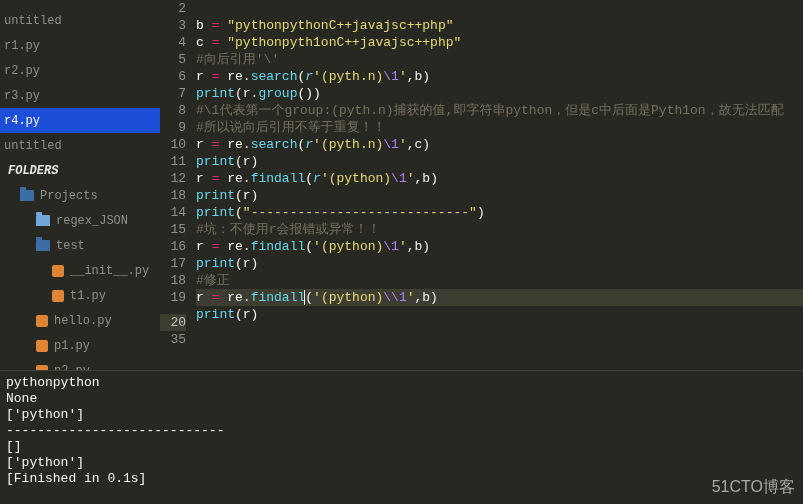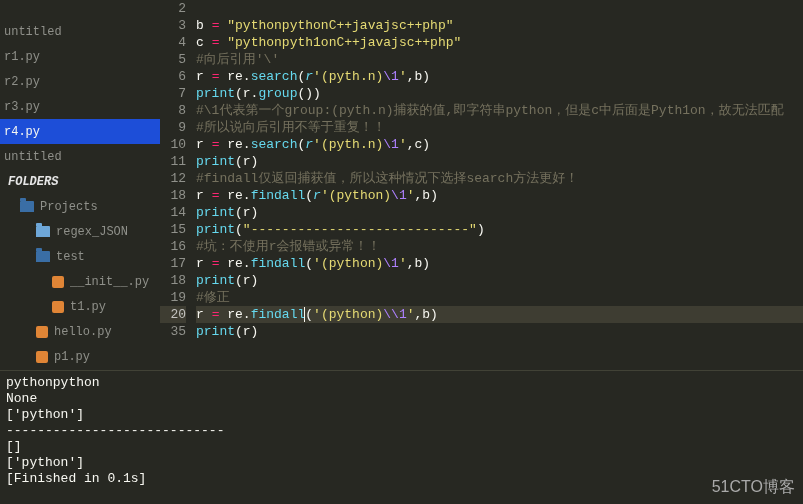--- a/index.html
+++ b/index.html
@@ -16,21 +16,21 @@
 .main {
   display: flex;
   height: 370px;
 }
 .sidebar {
   width: 160px;
   background: #272822;
   color: #8f908a;
   font-size: 12px;
   overflow: hidden;
-  padding-top: 19px;
+  padding-top: 8px;
 }
 .sidebar .file, .sidebar .folder, .sidebar .header {
   height: 25px;
   display: flex;
   align-items: center;
   white-space: nowrap;
   padding-left: 4px;
 }
 .sidebar .header {
   color: #e6e6e6;
@@ -86,21 +86,21 @@
   flex: 1;
   color: #f8f8f2;
   position: relative;
 }
 .line {
   height: 17px;
   line-height: 17px;
   white-space: pre;
 }
 .hl-line { background: #3e3d32; }
-.gutter .hl-line { color: #c2c2bf; }
+.gutter .hl-line { color: #c2c2bf; margin-top: 8px; }
 .c-white { color: #f8f8f2; }
 .c-red { color: #f92672; }
 .c-yellow { color: #e6db74; }
 .c-blue { color: #66d9ef; font-style: italic; }
 .c-cyan { color: #66d9ef; }
 .c-purple { color: #ae81ff; }
 .c-comment { color: #75715e; }
 .cursor {
   display: inline-block;
   width: 0;
@@ -215,21 +215,20 @@
         <div class="line"></div>
         <div class="line"><span class="c-white">b</span> <span class="c-red">=</span> <span class="c-blue"></span><span class="c-yellow">"pythonpythonC++javajsc++php"</span></div>
         <div class="line"><span class="c-white">c</span> <span class="c-red">=</span> <span class="c-blue"></span><span class="c-yellow">"pythonpyth1onC++javajsc++php"</span></div>
         <div class="line"><span class="c-comment">#向后引用'\'</span></div>
         <div class="line"><span class="c-white">r</span> <span class="c-red">=</span> re.<span class="c-cyan">search</span>(<span class="c-blue">r</span><span class="c-yellow">'(pyth.n)<span class="c-purple">\1</span>'</span>,b)</div>
         <div class="line"><span class="c-cyan">print</span>(r.<span class="c-cyan">group</span>())</div>
         <div class="line"><span class="c-comment">#\1代表第一个group:(pyth.n)捕获的值,即字符串python，但是c中后面是Pyth1on，故无法匹配</span></div>
         <div class="line"><span class="c-comment">#所以说向后引用不等于重复！！</span></div>
         <div class="line"><span class="c-white">r</span> <span class="c-red">=</span> re.<span class="c-cyan">search</span>(<span class="c-blue">r</span><span class="c-yellow">'(pyth.n)<span class="c-purple">\1</span>'</span>,c)</div>
         <div class="line"><span class="c-cyan">print</span>(r)</div>
-        <div class="line"><span class="c-comment">#findall仅返回捕获值，所以这种情况下选择search方法更好！</span></div>
         <div class="line"><span class="c-white">r</span> <span class="c-red">=</span> re.<span class="c-cyan">findall</span>(<span class="c-blue">r</span><span class="c-yellow">'(python)<span class="c-purple">\1</span>'</span>,b)</div>
         <div class="line"><span class="c-cyan">print</span>(r)</div>
         <div class="line"><span class="c-cyan">print</span>(<span class="c-blue"></span><span class="c-yellow">"----------------------------"</span>)</div>
         <div class="line"><span class="c-comment">#坑：不使用r会报错或异常！！</span></div>
         <div class="line"><span class="c-white">r</span> <span class="c-red">=</span> re.<span class="c-cyan">findall</span>(<span class="c-blue"></span><span class="c-yellow">'(python)<span class="c-purple">\1</span>'</span>,b)</div>
         <div class="line"><span class="c-cyan">print</span>(r)</div>
         <div class="line"><span class="c-comment">#修正</span></div>
         <div class="line hl-line"><span class="c-white">r</span> <span class="c-red">=</span> re.<span class="c-cyan">findall</span><span class="cursor"></span>(<span class="c-blue"></span><span class="c-yellow">'(python)<span class="c-purple">\\1</span>'</span>,b)</div>
         <div class="line"><span class="c-cyan">print</span>(r)</div>
       </div>

